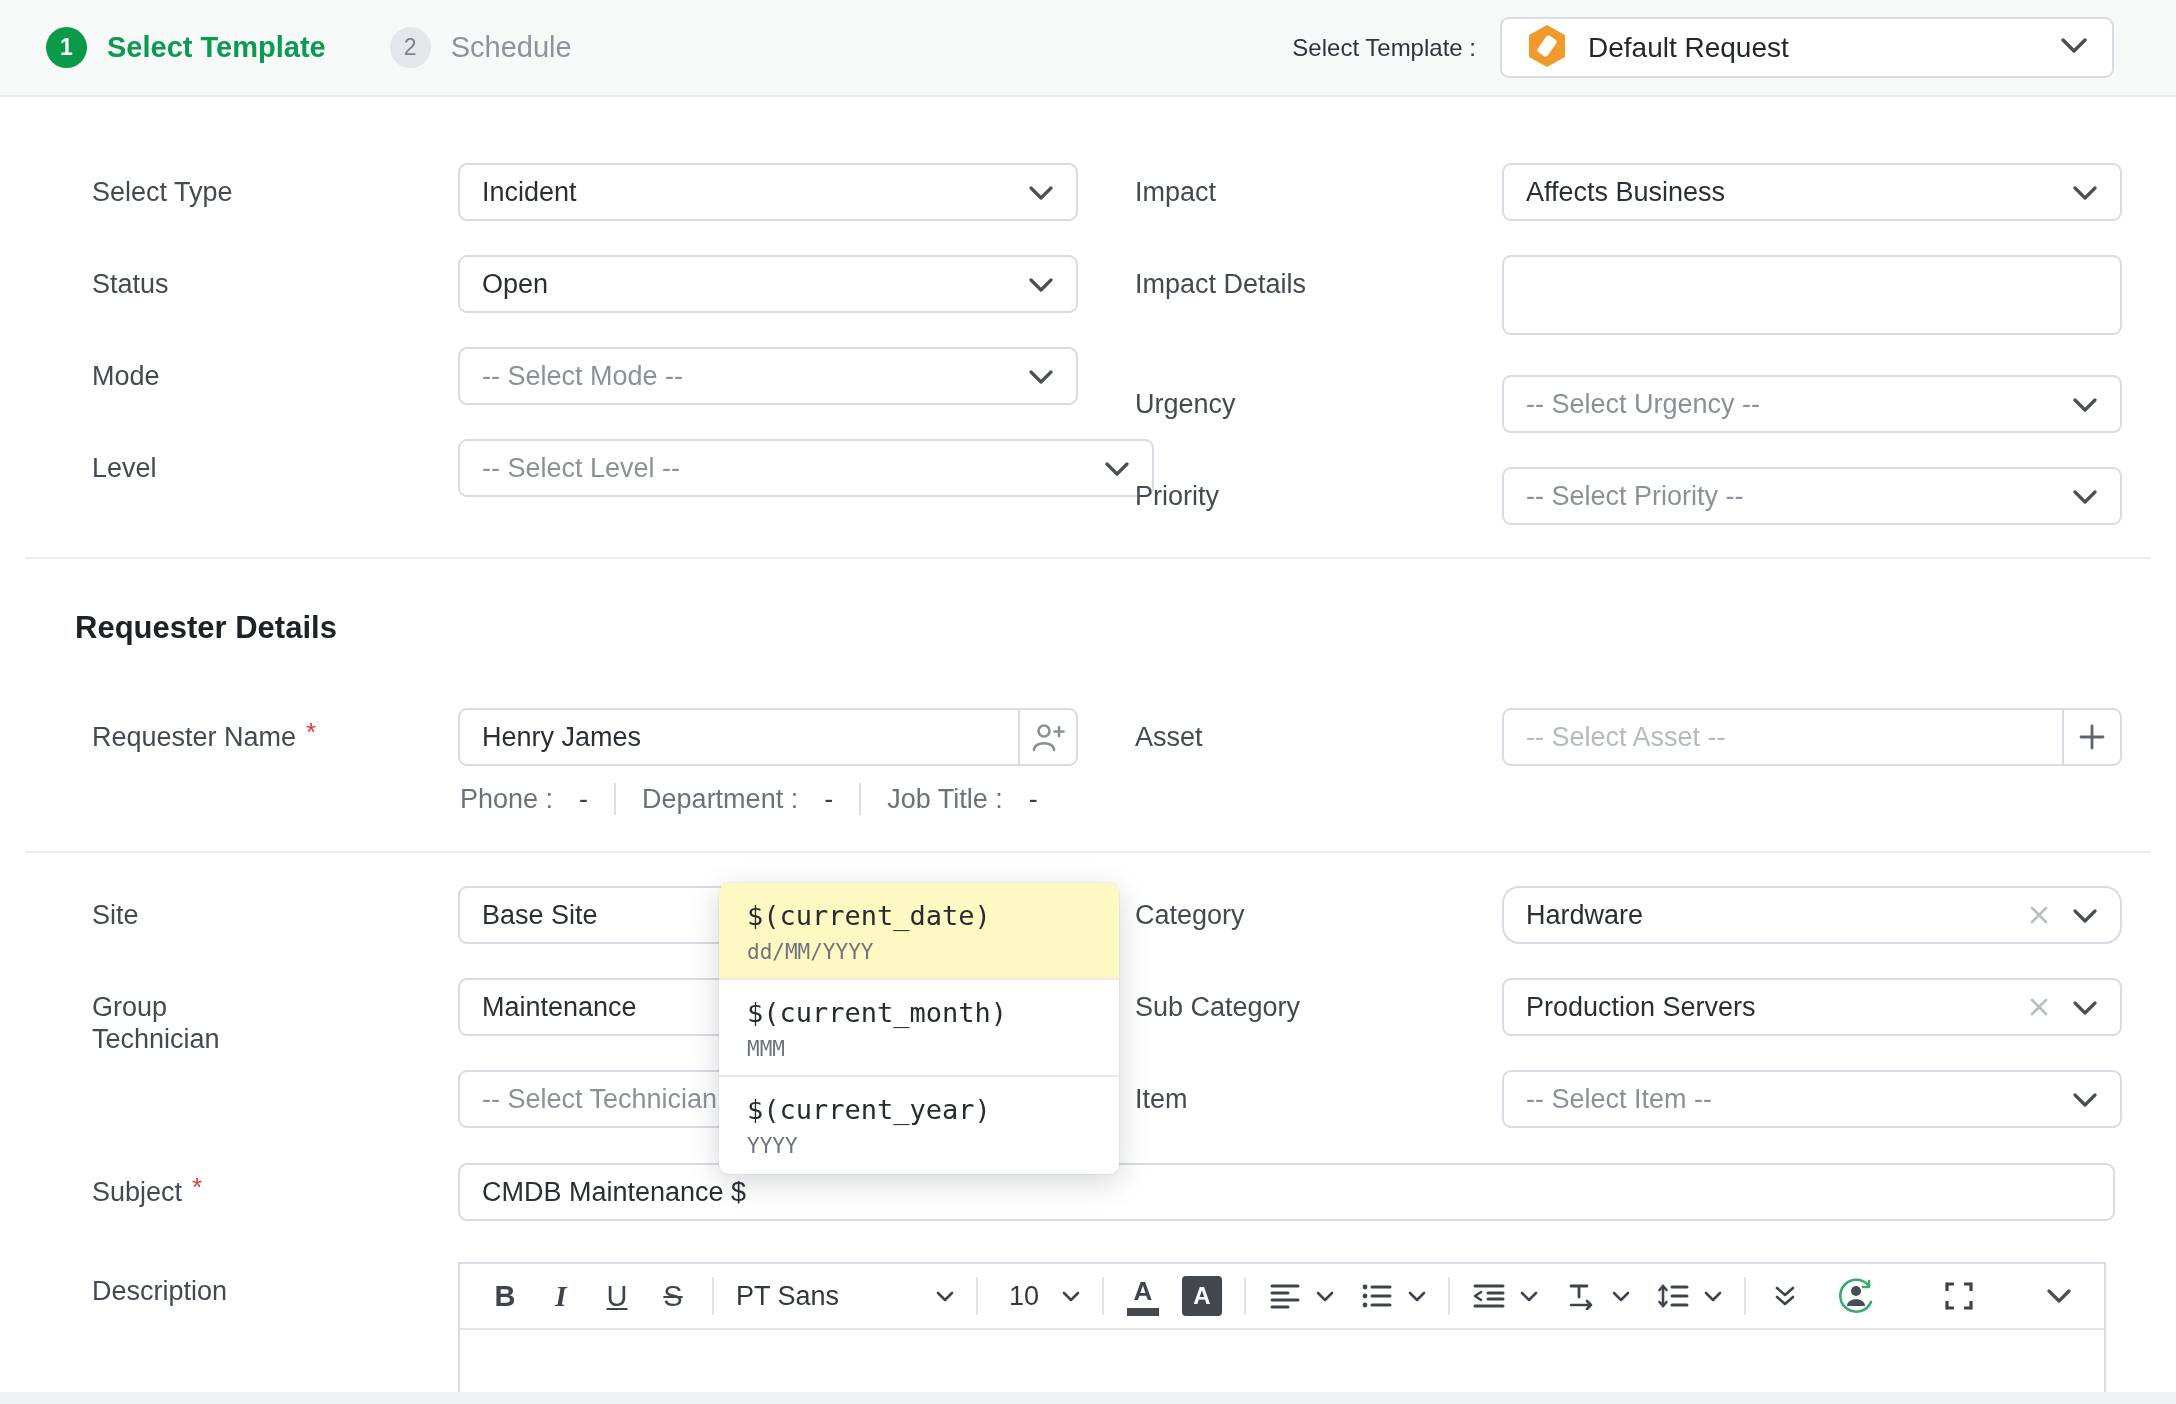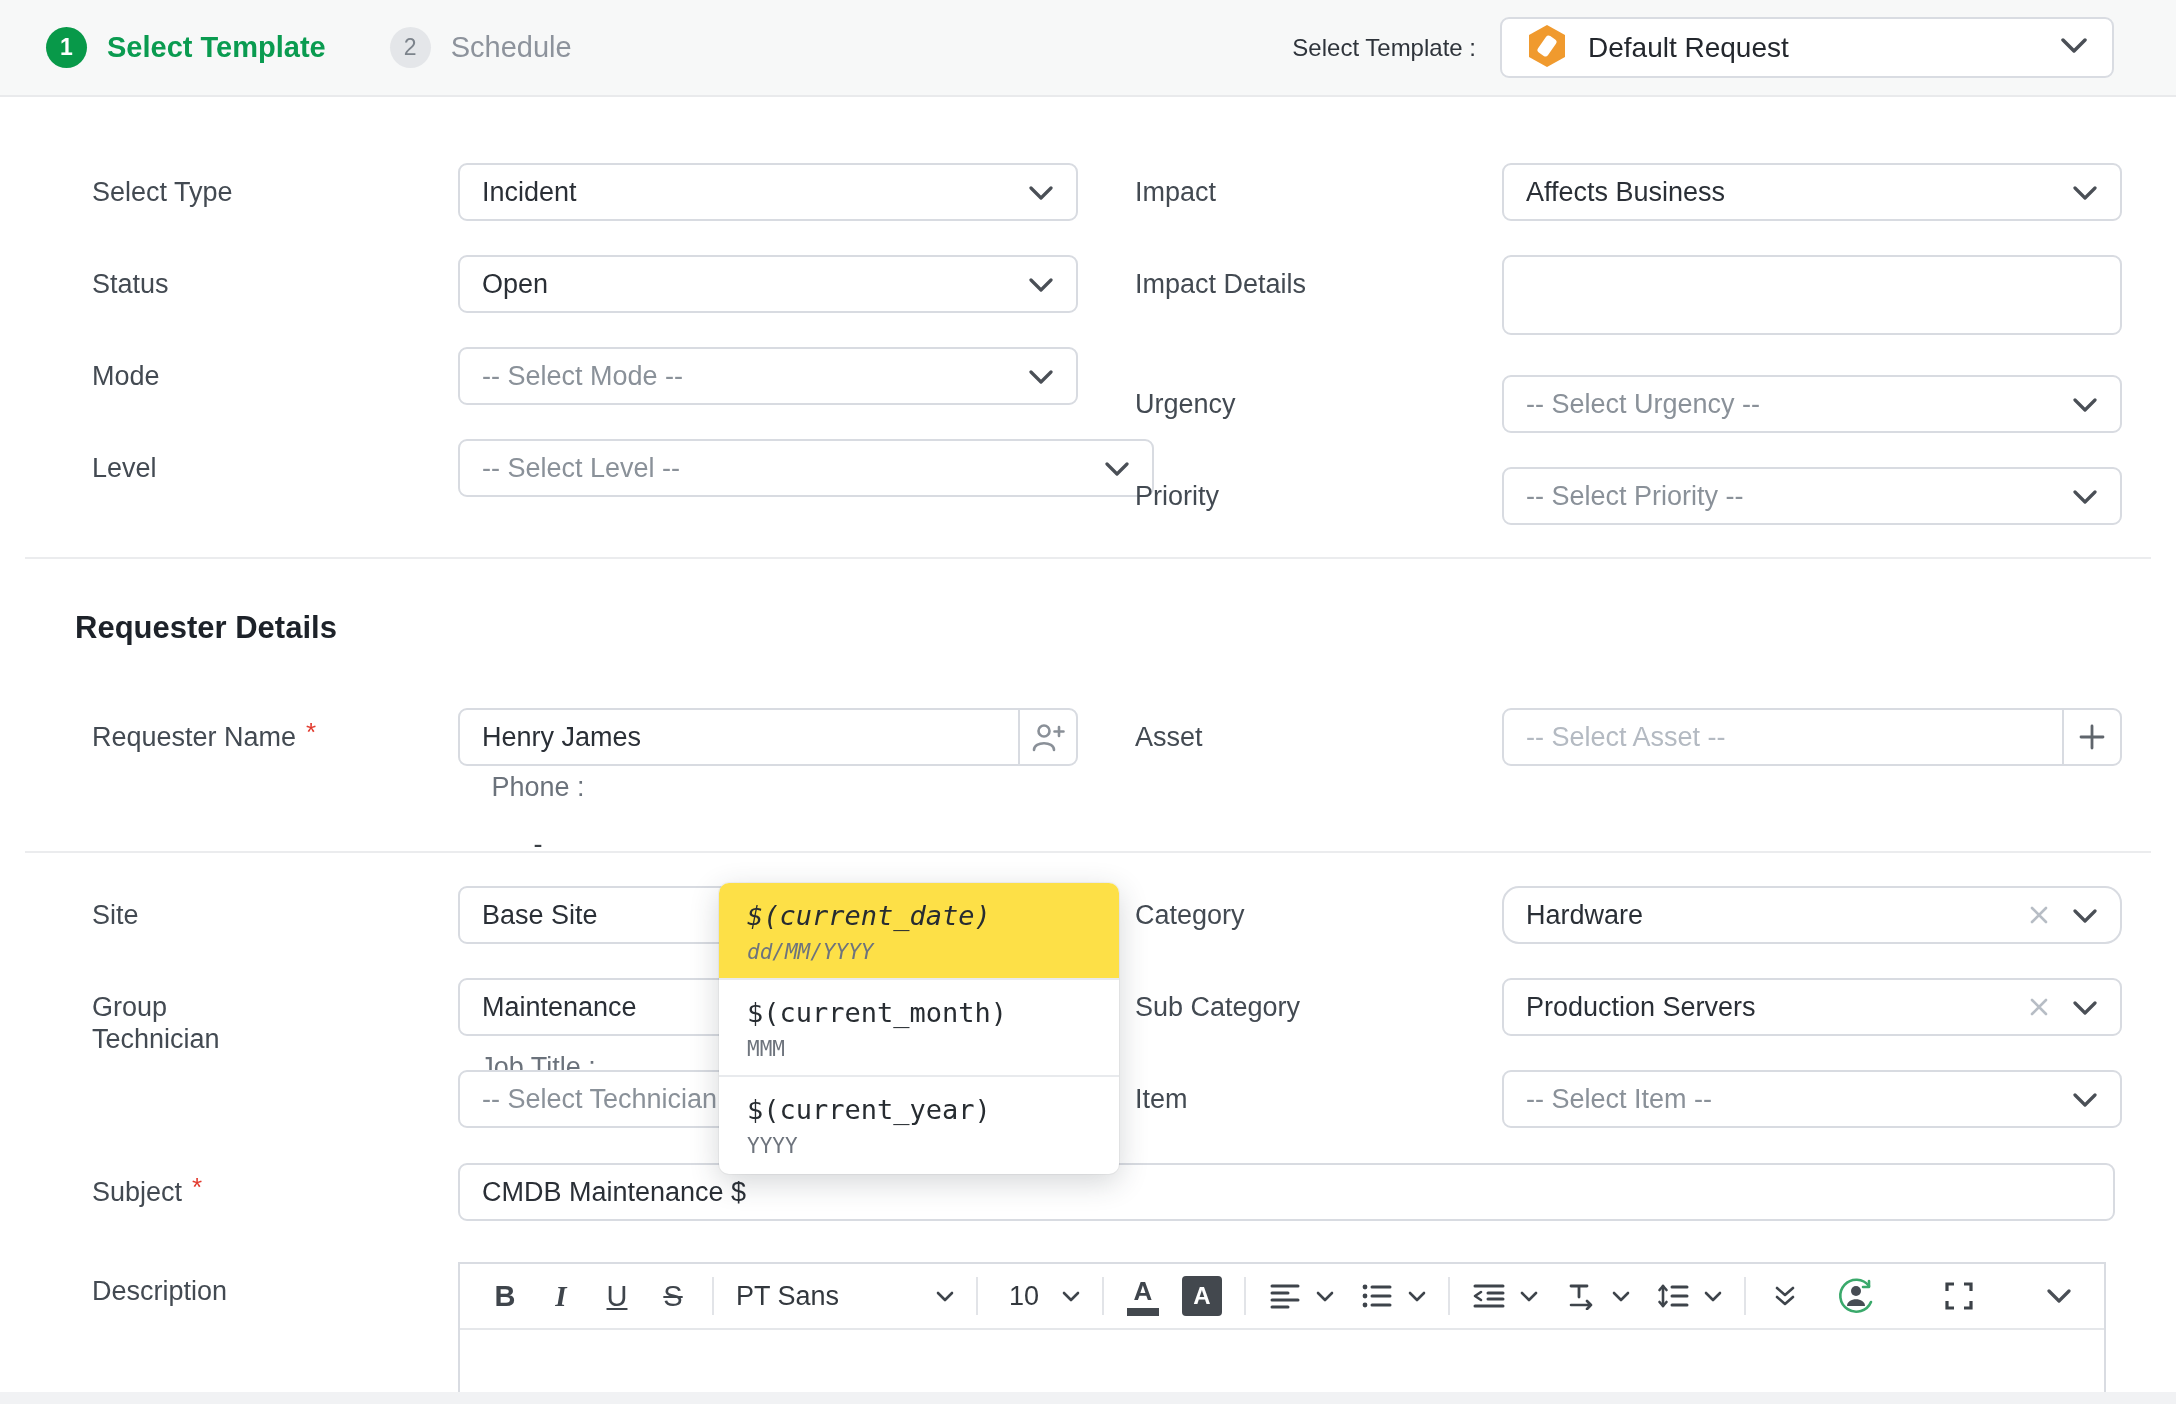--- a/index.html
+++ b/index.html
@@ -36,33 +36,33 @@
   .field .chev { margin-left:auto; flex:0 0 auto; }
   .ph { color:#8a9199; }
   .lph { color:#b4bac2; }
   .area { height:80px; align-items:flex-start; }
   .hr { position:absolute; left:25px; right:25px; height:2px; background:#ebecee; }
   .heading { position:absolute; left:75px; top:610px; font-size:31px; font-weight:700; color:#1d2229; }
   .icon-cell { margin-left:auto; margin-right:-22px; width:58px; align-self:stretch;
     border-left:2px solid #d8dbe1; display:flex; align-items:center; justify-content:center;
     border-radius:0 7px 7px 0; cursor:pointer; }
   .meta { position:absolute; left:460px; top:772px; height:54px; display:flex;
-    align-items:center; gap:26px; font-size:27px;flex-direction:column; }
+    align-items:center; gap:26px; font-size:27px; }
   .meta .mlabel { color:#6b727b; }
   .meta .mvalue { color:#3a4046; }
   .meta .msep { width:2px; height:32px; background:#dadde2; }
   .clear-x { margin-left:auto; cursor:pointer; display:flex; align-items:center; }
   .clear-x + .chev { margin-left:22px; }
   
   .suggest { position:absolute; left:719px; top:883px; width:400px; background:#fff;
     border-radius:10px; box-shadow:0 8px 30px rgba(40,50,60,.20), 0 0 0 1px rgba(0,0,0,.04);
     z-index:20; overflow:hidden; }
   .sg-item { height:97px; padding:17px 28px 0; border-bottom:2px solid #e8eaed; cursor:pointer; }
   .sg-item:last-child { border-bottom:none; }
-  .sg-item.hl { background:#fde047;font-style:italic; }
+  .sg-item.hl { background:#fef9c3; }
   .sg-name { font-family:"DejaVu Sans Mono",monospace; font-size:27px; color:#272c31; }
   .sg-hint { font-family:"DejaVu Sans Mono",monospace; font-size:21px; color:#6e747d; margin-top:9px; }
   
   .editor { position:absolute; left:458px; top:1262px; width:1648px; height:132px;
     border:2px solid #d9dce2; background:#fff; }
   .toolbar { height:66px; border-bottom:2px solid #e5e7ea; display:flex; align-items:center;
     padding:0 28px; }
   .tbtn { display:flex; align-items:center; justify-content:center; cursor:pointer;
     color:#3f454c; font-size:29px; min-width:34px; }
   .tbtn + .tbtn { margin-left:22px; }

